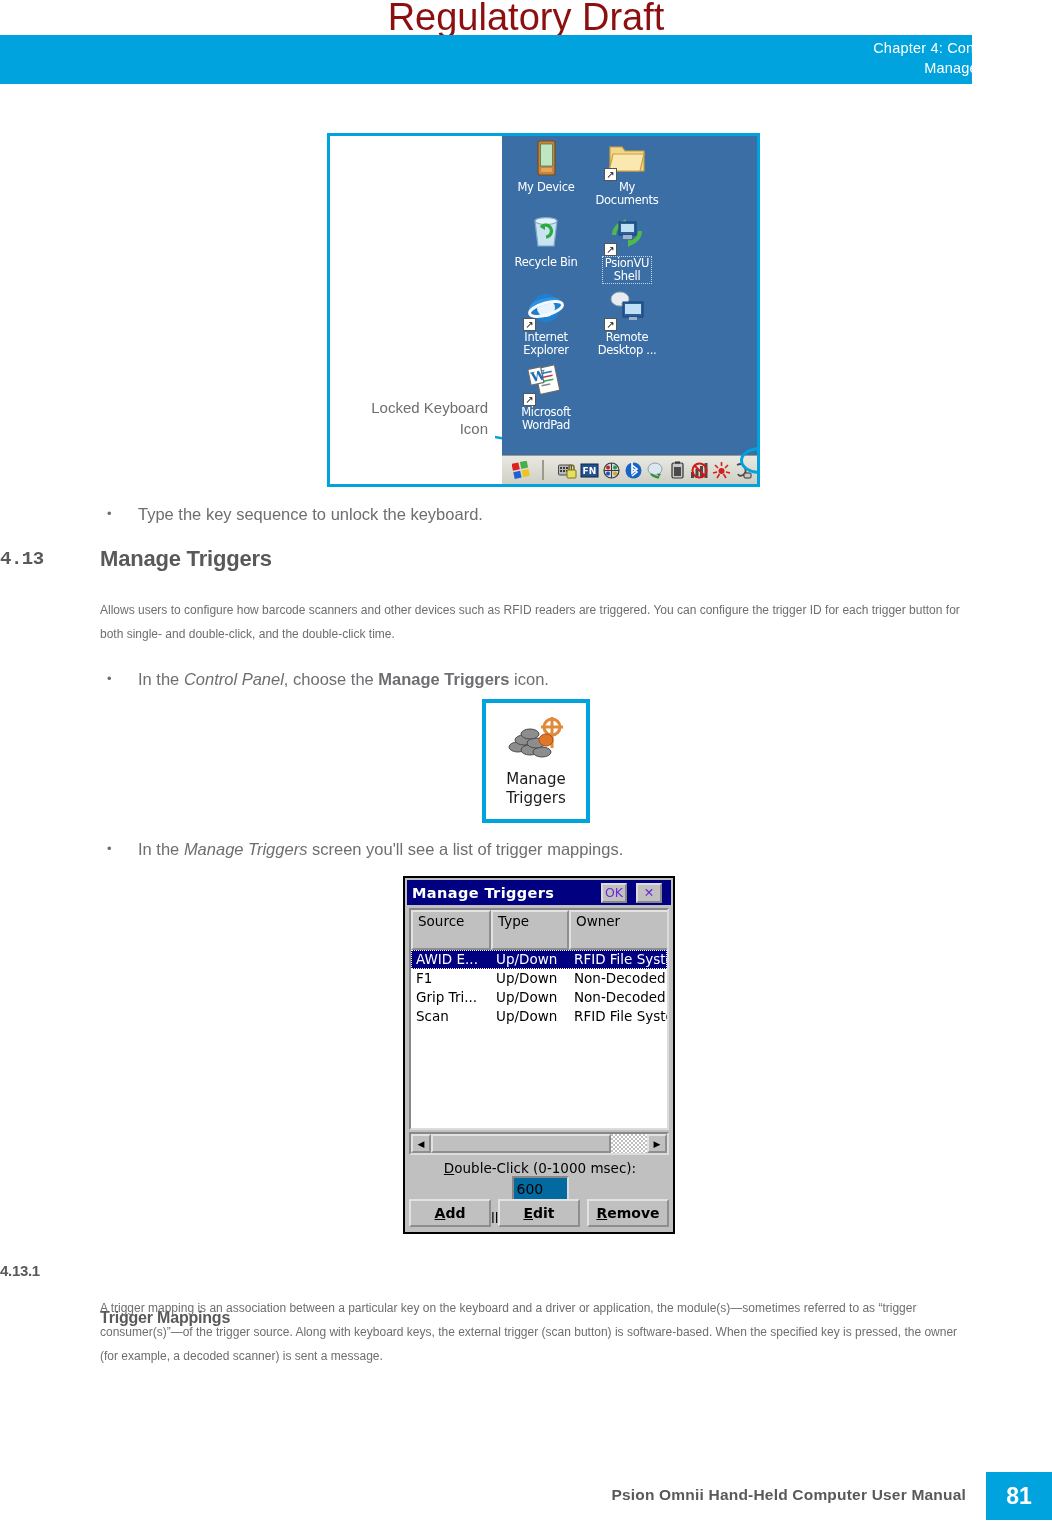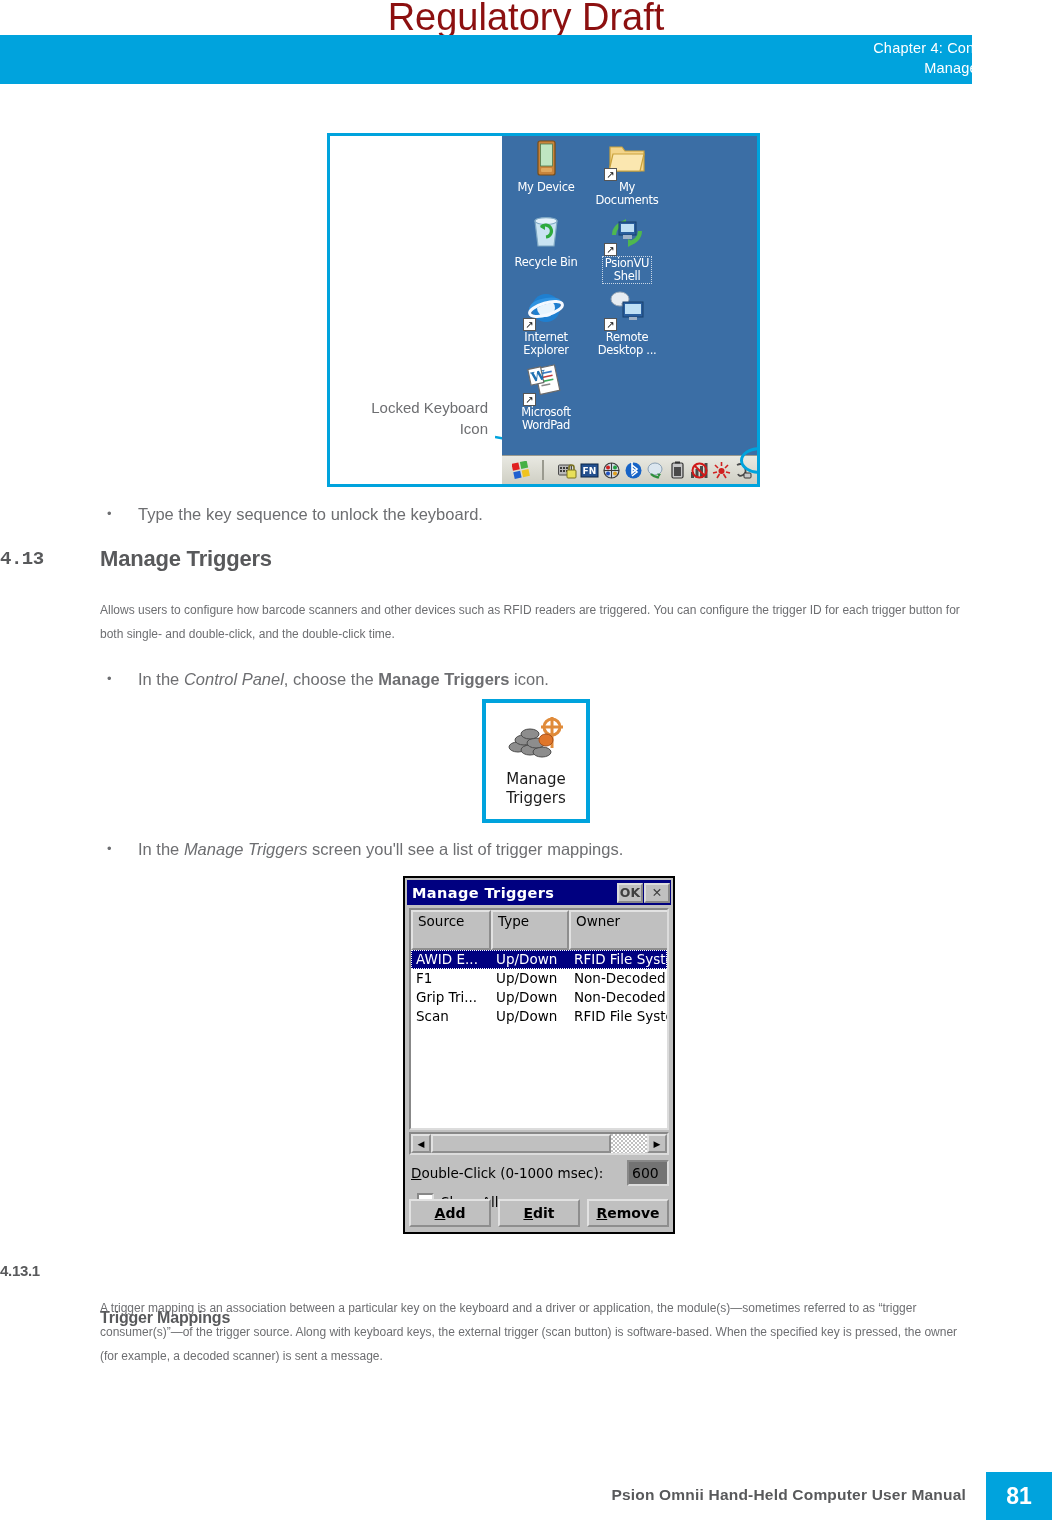--- a/index.html
+++ b/index.html
@@ -131,22 +131,22 @@
   .dlg-title{
     height:25px;background:#000080;display:flex;align-items:center;
     margin:2px;
   }
   .dlg-title .t{
     color:#fff;font-size:14.5px;font-weight:bold;padding-left:5px;flex:1;
     letter-spacing:.4px;
   }
   .titlebtn{
     height:20px;min-width:26px;background:#c0c0c0;
-    border:2px outset #dcdcdc;box-sizing:border-box;margin-right:1px;
-    font-size:12.5px;font-weight:bold;color:#404040;display:flex;
+    border:2px outset #dcdcdc;box-sizing:border-box;margin-right:9px;
+    font-size:12.5px;font-weight:normal;color:#6d28d9;display:flex;
     align-items:center;justify-content:center;
   }
   .listwrap{
     margin:3px 4px 0 4px;height:222px;background:#fff;
     border:2px inset #dcdcdc;box-sizing:border-box;overflow:hidden;
     position:relative;
   }
   .lv-head{display:flex;background:#c0c0c0;height:40px;}
   .lv-head div{
     border:2px outset #e2e2e2;box-sizing:border-box;font-size:13.5px;
@@ -172,26 +172,26 @@
     justify-content:center;font-size:9px;color:#000;
   }
   .sthumb{
     flex:0 0 180px;background:#c0c0c0;border:2px outset #e2e2e2;
     box-sizing:border-box;
   }
   .strough{flex:1;
     background:repeating-conic-gradient(#fff 0 25%,#c0c0c0 0 50%) 0 0/4px 4px;}
 
   .dc-row{
-    margin:5px 4px 0 6px;display:flex;align-items:center;
+    margin:5px 4px 0 6px;display:flex;align-items:center;flex-direction:column;
   }
   .dc-label{font-size:13.5px;color:#000;flex:1;}
   .dc-label u{text-decoration:underline;}
   .dc-input{
-    width:42px;height:26px;background:#737373;border:2px inset #dcdcdc;
+    width:57px;height:26px;background:#0369a1;border:2px inset #dcdcdc;
     box-sizing:border-box;font-size:14px;color:#000;padding-left:3px;
     line-height:22px;
   }
   .chk-row{margin:7px 0 0 12px;display:flex;align-items:center;gap:7px;}
   .chkbox{
     width:17px;height:17px;background:#fff;border:2px inset #dcdcdc;
     box-sizing:border-box;
   }
   .chk-label{font-size:13.5px;color:#000;}
   .btn-row{

